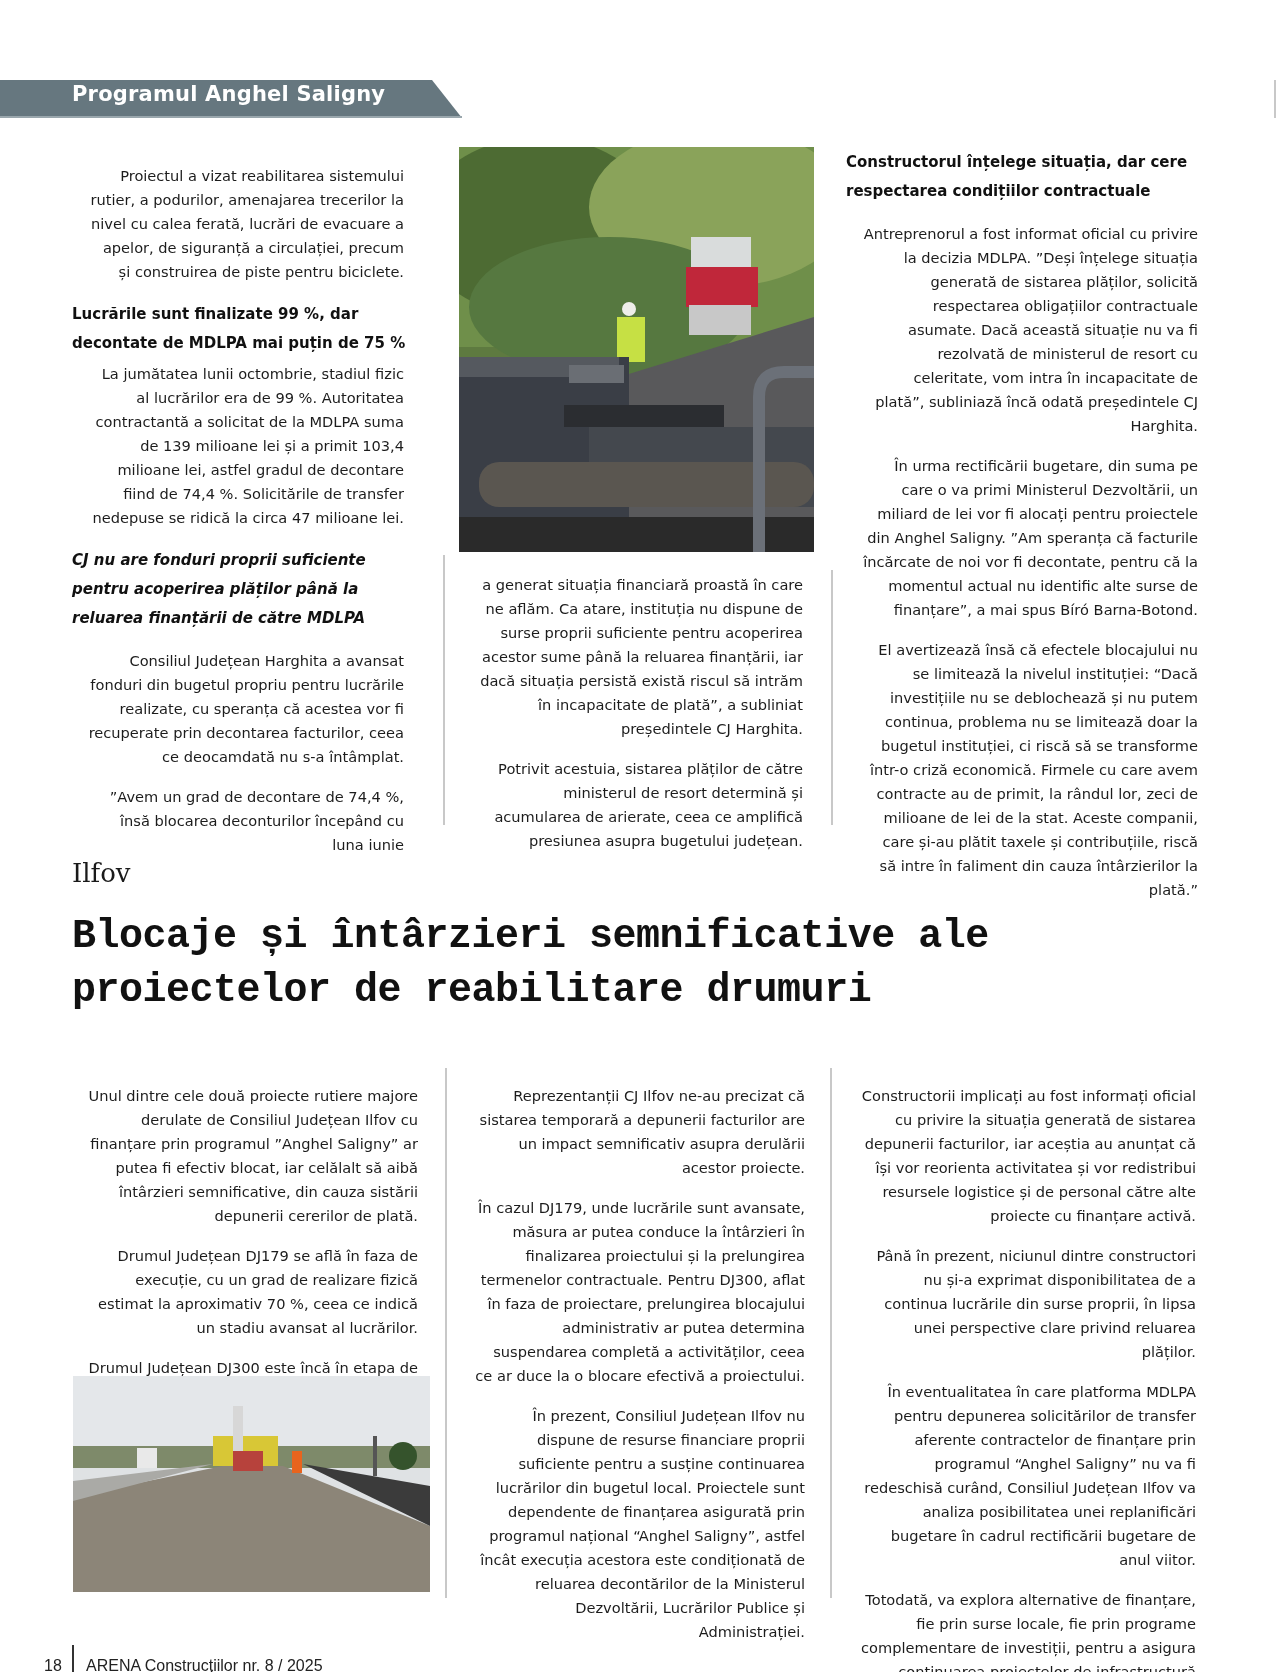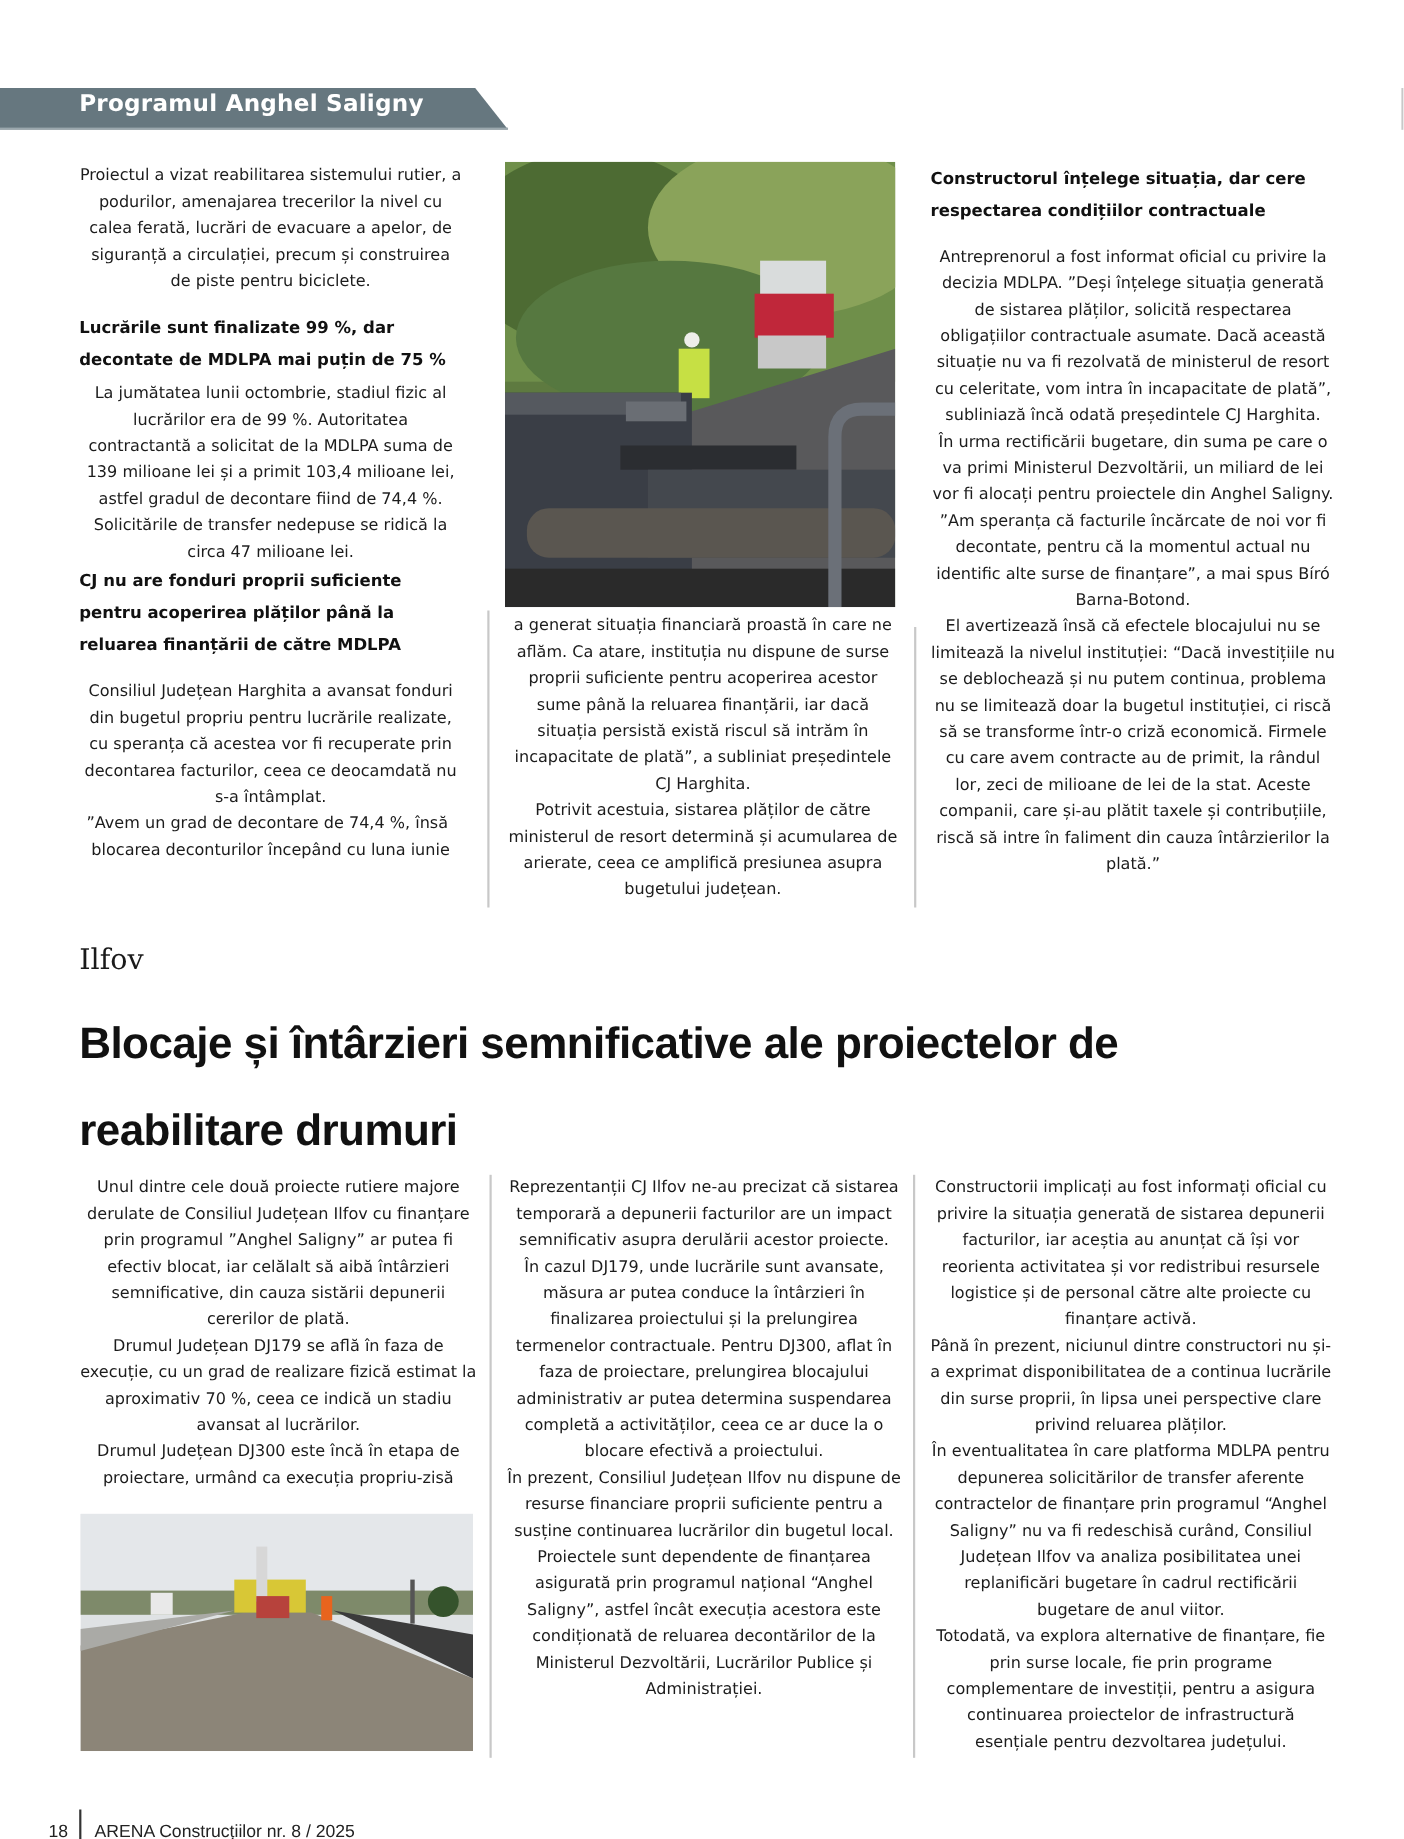--- a/index.html
+++ b/index.html
@@ -3,27 +3,27 @@
 <meta charset="utf-8">
 <style>
   html, body { margin: 0; padding: 0; background: #ffffff; }
   body { width: 1276px; height: 1672px; position: relative; overflow: hidden; color: #1a1a1a;
          font-family: "DejaVu Sans", sans-serif; }
   .banner { position: absolute; left: 0; top: 80px; width: 462px; height: 38px; }
   .banner svg { position: absolute; left: 0; top: 0; }
   .banner-text { position: absolute; left: 72px; top: 2px; font-family: "DejaVu Sans", sans-serif;
                  font-weight: bold; font-size: 21px; color: #ffffff; letter-spacing: 0.2px; white-space: nowrap; }
   .col { position: absolute; font-size: 14.6px; line-height: 24px; font-family: "DejaVu Sans", sans-serif; color: #1c1c1c; }
-  .col p { margin: 0; text-align: center; }
+  .col p { margin: 16px; text-align: right; }
   .col h3 { margin: 0; font-family: "DejaVu Sans", sans-serif; font-weight: bold; font-size: 15px; line-height: 29px; color: #111; }
   .vrule { position: absolute; width: 2px; background: #c8c8c8; }
   .photo { position: absolute; overflow: hidden; }
   .section-label { position: absolute; left: 72px; top: 858px; font-family: "DejaVu Serif", serif; font-size: 26px; color: #1a1a1a; }
-  .headline { position: absolute; left: 72px; top: 910px; width: 1140px; font-family: Liberation Sans, sans-serif;
-              font-weight: bold; font-size: 40px; line-height: 79px; color: #111; letter-spacing: -0.5px; }
+  .headline { position: absolute; left: 72px; top: 910px; width: 1140px; font-family: Liberation Mono, monospace;
+              font-weight: bold; font-size: 40px; line-height: 54px; color: #111; letter-spacing: -0.5px; }
   .footer-num { position: absolute; left: 44px; top: 1657px; font-family: "Liberation Sans", sans-serif; font-size: 16px; color: #222; }
   .footer-rule { position: absolute; left: 72px; top: 1645px; width: 2px; height: 27px; background: #333; }
   .footer-text { position: absolute; left: 86px; top: 1657px; font-family: "Liberation Sans", sans-serif; font-size: 16px; color: #222; }
   .edge-mark { position: absolute; right: 0; top: 80px; width: 2px; height: 38px; background: #c8c8c8; }
 </style>
 </head>
 <body>
 
 <div class="banner">
   <svg width="462" height="38">
@@ -31,21 +31,21 @@
     <rect x="0" y="36" width="462" height="2" fill="#9aa7ad"></rect>
   </svg>
   <div class="banner-text">Programul Anghel Saligny</div>
 </div>
 <div class="edge-mark"></div>
 
 <div class="col" style="left:72px; top:148px; width:348px;">
   <p>Proiectul a vizat reabilitarea sistemului rutier, a podurilor, amenajarea trecerilor la nivel cu calea ferată, lucrări de evacuare a apelor, de siguranță a circulației, precum și construirea de piste pentru biciclete.</p>
   <h3 style="margin-top:16px;">Lucrările sunt finalizate 99 %, dar decontate de MDLPA mai puțin de 75 %</h3>
   <p style="margin-top:4px;">La jumătatea lunii octombrie, stadiul fizic al lucrărilor era de 99 %. Autoritatea contractantă a solicitat de la MDLPA suma de 139 milioane lei și a primit 103,4 milioane lei, astfel gradul de decontare fiind de 74,4 %. Solicitările de transfer nedepuse se ridică la circa 47 milioane lei.</p>
-  <h3 style="">CJ nu are fonduri proprii suficiente pentru acoperirea plăților până la reluarea finanțării de către MDLPA</h3>
+  <h3 style="font-style:italic;">CJ nu are fonduri proprii suficiente pentru acoperirea plăților până la reluarea finanțării de către MDLPA</h3>
   <p style="margin-top:16px;">Consiliul Județean Harghita a avansat fonduri din bugetul propriu pentru lucrările realizate, cu speranța că acestea vor fi recuperate prin decontarea facturilor, ceea ce deocamdată nu s-a întâmplat.</p>
   <p style="text-indent:-6px;">”Avem un grad de decontare de 74,4 %, însă blocarea deconturilor începând cu luna iunie</p>
 </div>
 
 <div class="vrule" style="left:443px; top:555px; height:270px;"></div>
 
 <div class="photo" style="left:459px; top:147px; width:355px; height:405px;">
   <svg width="355" height="405" viewBox="0 0 355 405">
     <rect width="355" height="405" fill="#5e7a40"></rect>
     <rect width="355" height="200" fill="#6f8f4a"></rect>

